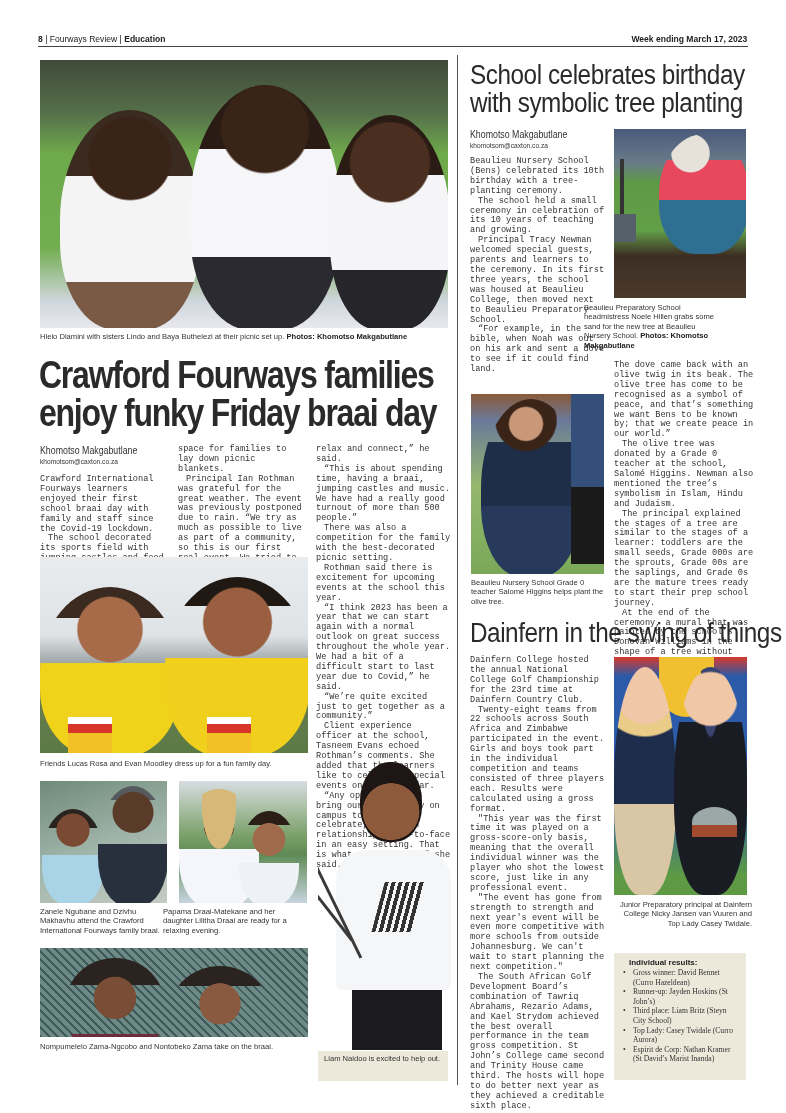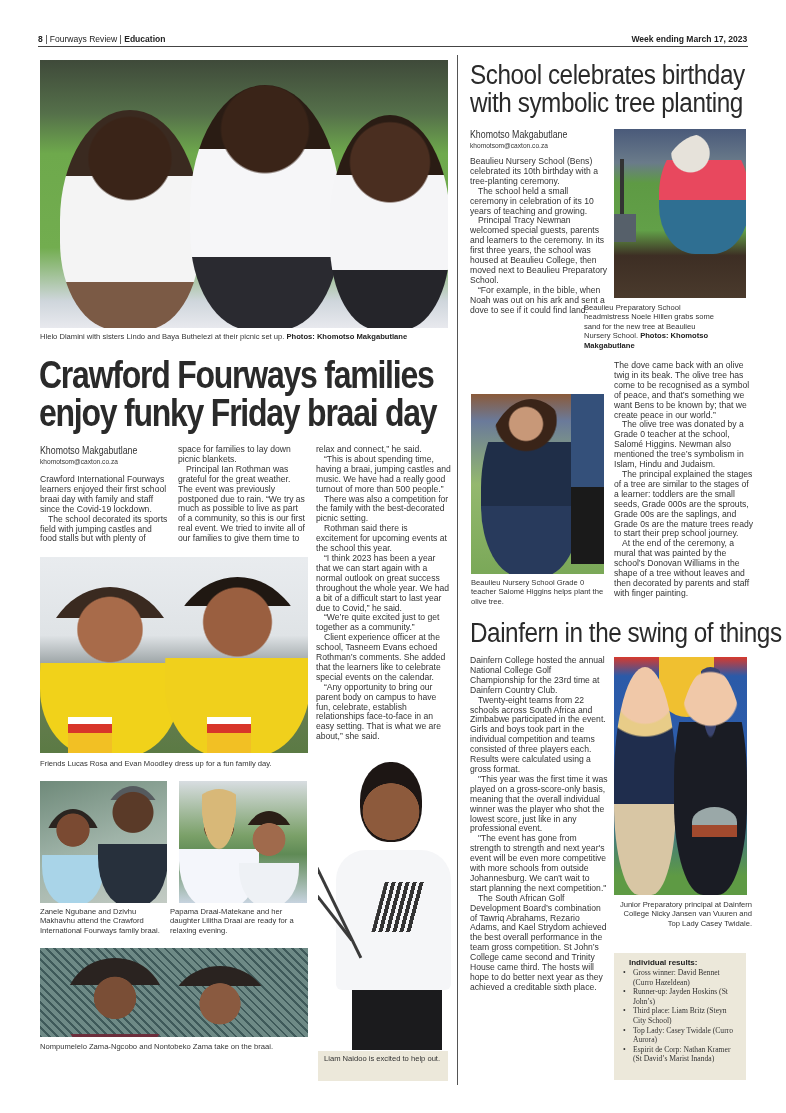--- a/index.html
+++ b/index.html
@@ -19,21 +19,21 @@
   .caption { font-family: "Liberation Sans", sans-serif; font-size: 7.6px; line-height: 9.4px; color: #333; }
   .caption b { color: #222; }
 
   
   .headline-bold { font-family: "Liberation Sans", sans-serif; font-weight: bold; font-size: 39px; line-height: 38px; letter-spacing: -1.5px; color: #2a2a2a; transform: scaleX(0.82); transform-origin: left top; white-space: nowrap; }
   .headline-light { font-family: "Liberation Sans", sans-serif; font-size: 27px; line-height: 28px; color: #2a2a2a; letter-spacing: -0.5px; transform: scaleX(0.9); transform-origin: left top; white-space: nowrap; }
 
   .byline-name { font-family: "Liberation Sans", sans-serif; font-size: 10px; color: #333; transform: scaleX(0.88); transform-origin: left; white-space: nowrap; }
   .byline-email { font-family: "Liberation Sans", sans-serif; font-size: 7.5px; color: #333; transform: scaleX(0.88); transform-origin: left; white-space: nowrap; }
 
-  .body-text { font-family: Liberation Sans, sans-serif; font-size: 8.6px; line-height: 9.9px; color: #333; text-align: left; }
+  .body-text { font-family: Liberation Mono, monospace; font-size: 8.6px; line-height: 9.9px; color: #333; text-align: left; }
   .body-text p { margin: 0; text-indent: 8px; }
   .body-text p.first { text-indent: 0; }
 
   .sidebar-box { background: #ece8da; }
   .sidebar-box h4 { margin: 0 0 1px 0; font-family: "Liberation Sans", sans-serif; font-size: 8px; font-weight: bold; color: #222; padding-left: 8px; }
   .sidebar-box ul { margin: 0; padding: 0 0 0 10px; list-style: none; }
   .sidebar-box li { font-family: Liberation Serif, serif; font-size: 7.6px; line-height: 9.6px; color: #333; position: relative; padding-left: 2px; }
   .sidebar-box li::before { content: "•"; position: absolute; left: -8px; }
 
   .liam-caption-box { background: #ece8da; }
@@ -98,21 +98,21 @@
 <div class="photo" style="left:40px; top:781px; width:127px; height:122px; background:linear-gradient(160deg,#6f8a7a 0%,#9fb3a8 50%,#c3cbc4 100%);">
   <div class="fig" style="left:2px; top:28px; width:62px; height:96px; background:radial-gradient(circle at 50% 22%,#7a4a32 0 20%,transparent 21%), linear-gradient(#2a2420 0 20%,transparent 20% 48%,#a9d4e8 48%);"></div>
   <div class="fig" style="left:58px; top:5px; width:70px; height:120px; background:radial-gradient(circle at 50% 22%,#5a3a28 0 20%,transparent 21%), linear-gradient(#555a5e 0 12%,transparent 12% 48%,#27303c 48%);"></div>
 </div>
 <div class="abs caption" style="left:40px; top:907px; width:130px;">Zanele Ngubane and Dzivhu Makhavhu attend the Crawford International Fourways family braai.</div>
 
 <div class="photo" style="left:179px; top:781px; width:128px; height:122px; background:linear-gradient(180deg,#d8dde1 0%,#7aa068 45%,#5f8a55 60%,#c7d3df 100%);">
   <div class="fig" style="left:0px; top:8px; width:80px; height:120px; background:radial-gradient(ellipse at 50% 12%,#d8b878 0 30%,transparent 31%), radial-gradient(circle at 50% 32%,#6a3e28 0 16%,transparent 17%), linear-gradient(transparent 0 50%,#f4f6fb 50%);"></div>
   <div class="fig" style="left:60px; top:30px; width:60px; height:95px; background:radial-gradient(circle at 50% 30%,#a06a4c 0 22%,transparent 23%), linear-gradient(#2a1e16 0 15%,transparent 15% 55%,#eef1f5 55%);"></div>
 </div>
-<div class="abs caption" style="left:170px; top:907px; width:130px;">Papama Draai-Matekane and her daughter Lilitha Draai are ready for a relaxing evening.</div>
+<div class="abs caption" style="left:163px; top:907px; width:130px;">Papama Draai-Matekane and her daughter Lilitha Draai are ready for a relaxing evening.</div>
 
 <div class="photo" style="left:318px; top:762px; width:140px; height:290px; background:transparent;">
   <div class="abs" style="left:42px; top:0px; width:62px; height:80px; border-radius:48% 48% 44% 44%; background:radial-gradient(circle at 50% 62%,#8d5a3c 0 48%,transparent 49%), #1d1614;"></div>
   <div class="abs" style="left:18px; top:88px; width:115px; height:140px; border-radius:30px 30px 6px 6px; background:#f5f6f8;"></div>
   <div class="abs" style="left:60px; top:120px; width:40px; height:50px; transform:skewX(-15deg); background:repeating-linear-gradient(90deg,#333 0 4px,transparent 4px 7px);"></div>
   <div class="abs" style="left:34px; top:228px; width:90px; height:60px; background:#1b1b1d;"></div>
   <div class="abs" style="left:-60px; top:60px; width:3px; height:150px; background:#3a3a3a; transform:rotate(-38deg); transform-origin:top;"></div>
   <div class="abs" style="left:-20px; top:70px; width:3px; height:140px; background:#3a3a3a; transform:rotate(-26deg); transform-origin:top;"></div>
 </div>
 <div class="abs liam-caption-box caption" style="left:318px; top:1051px; width:130px; height:30px; padding:3px 6px; box-sizing:border-box;">

